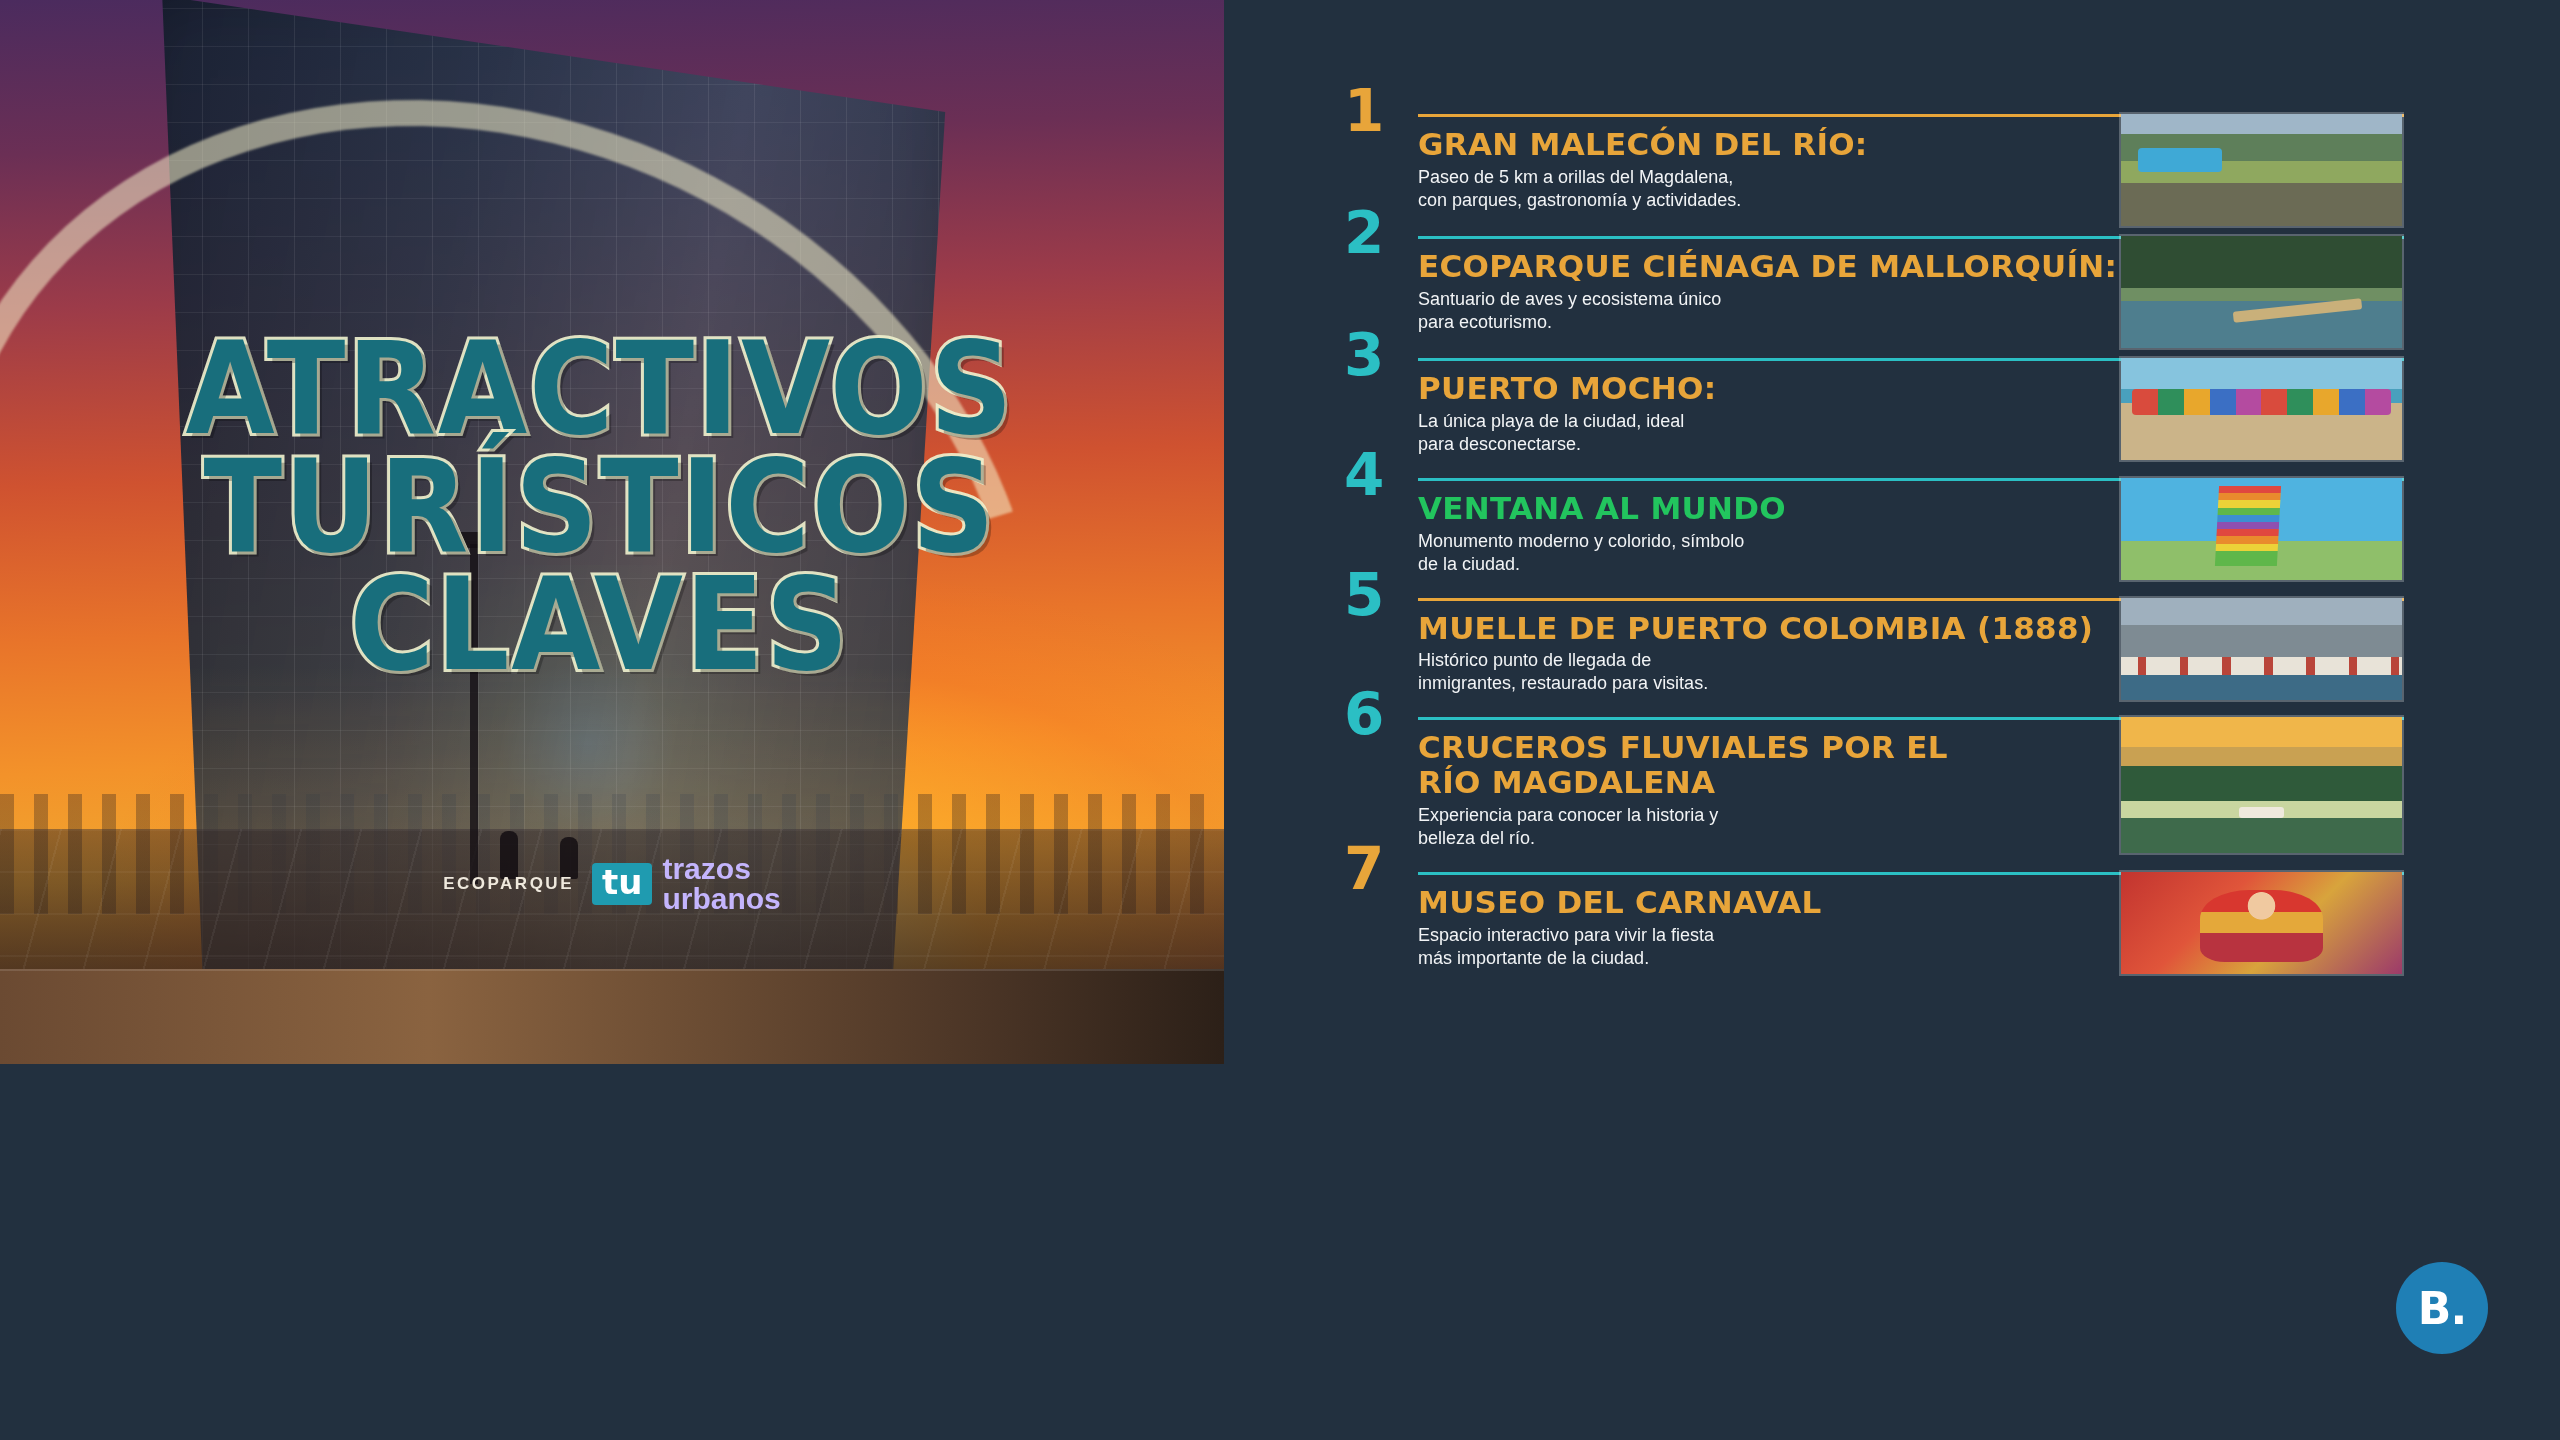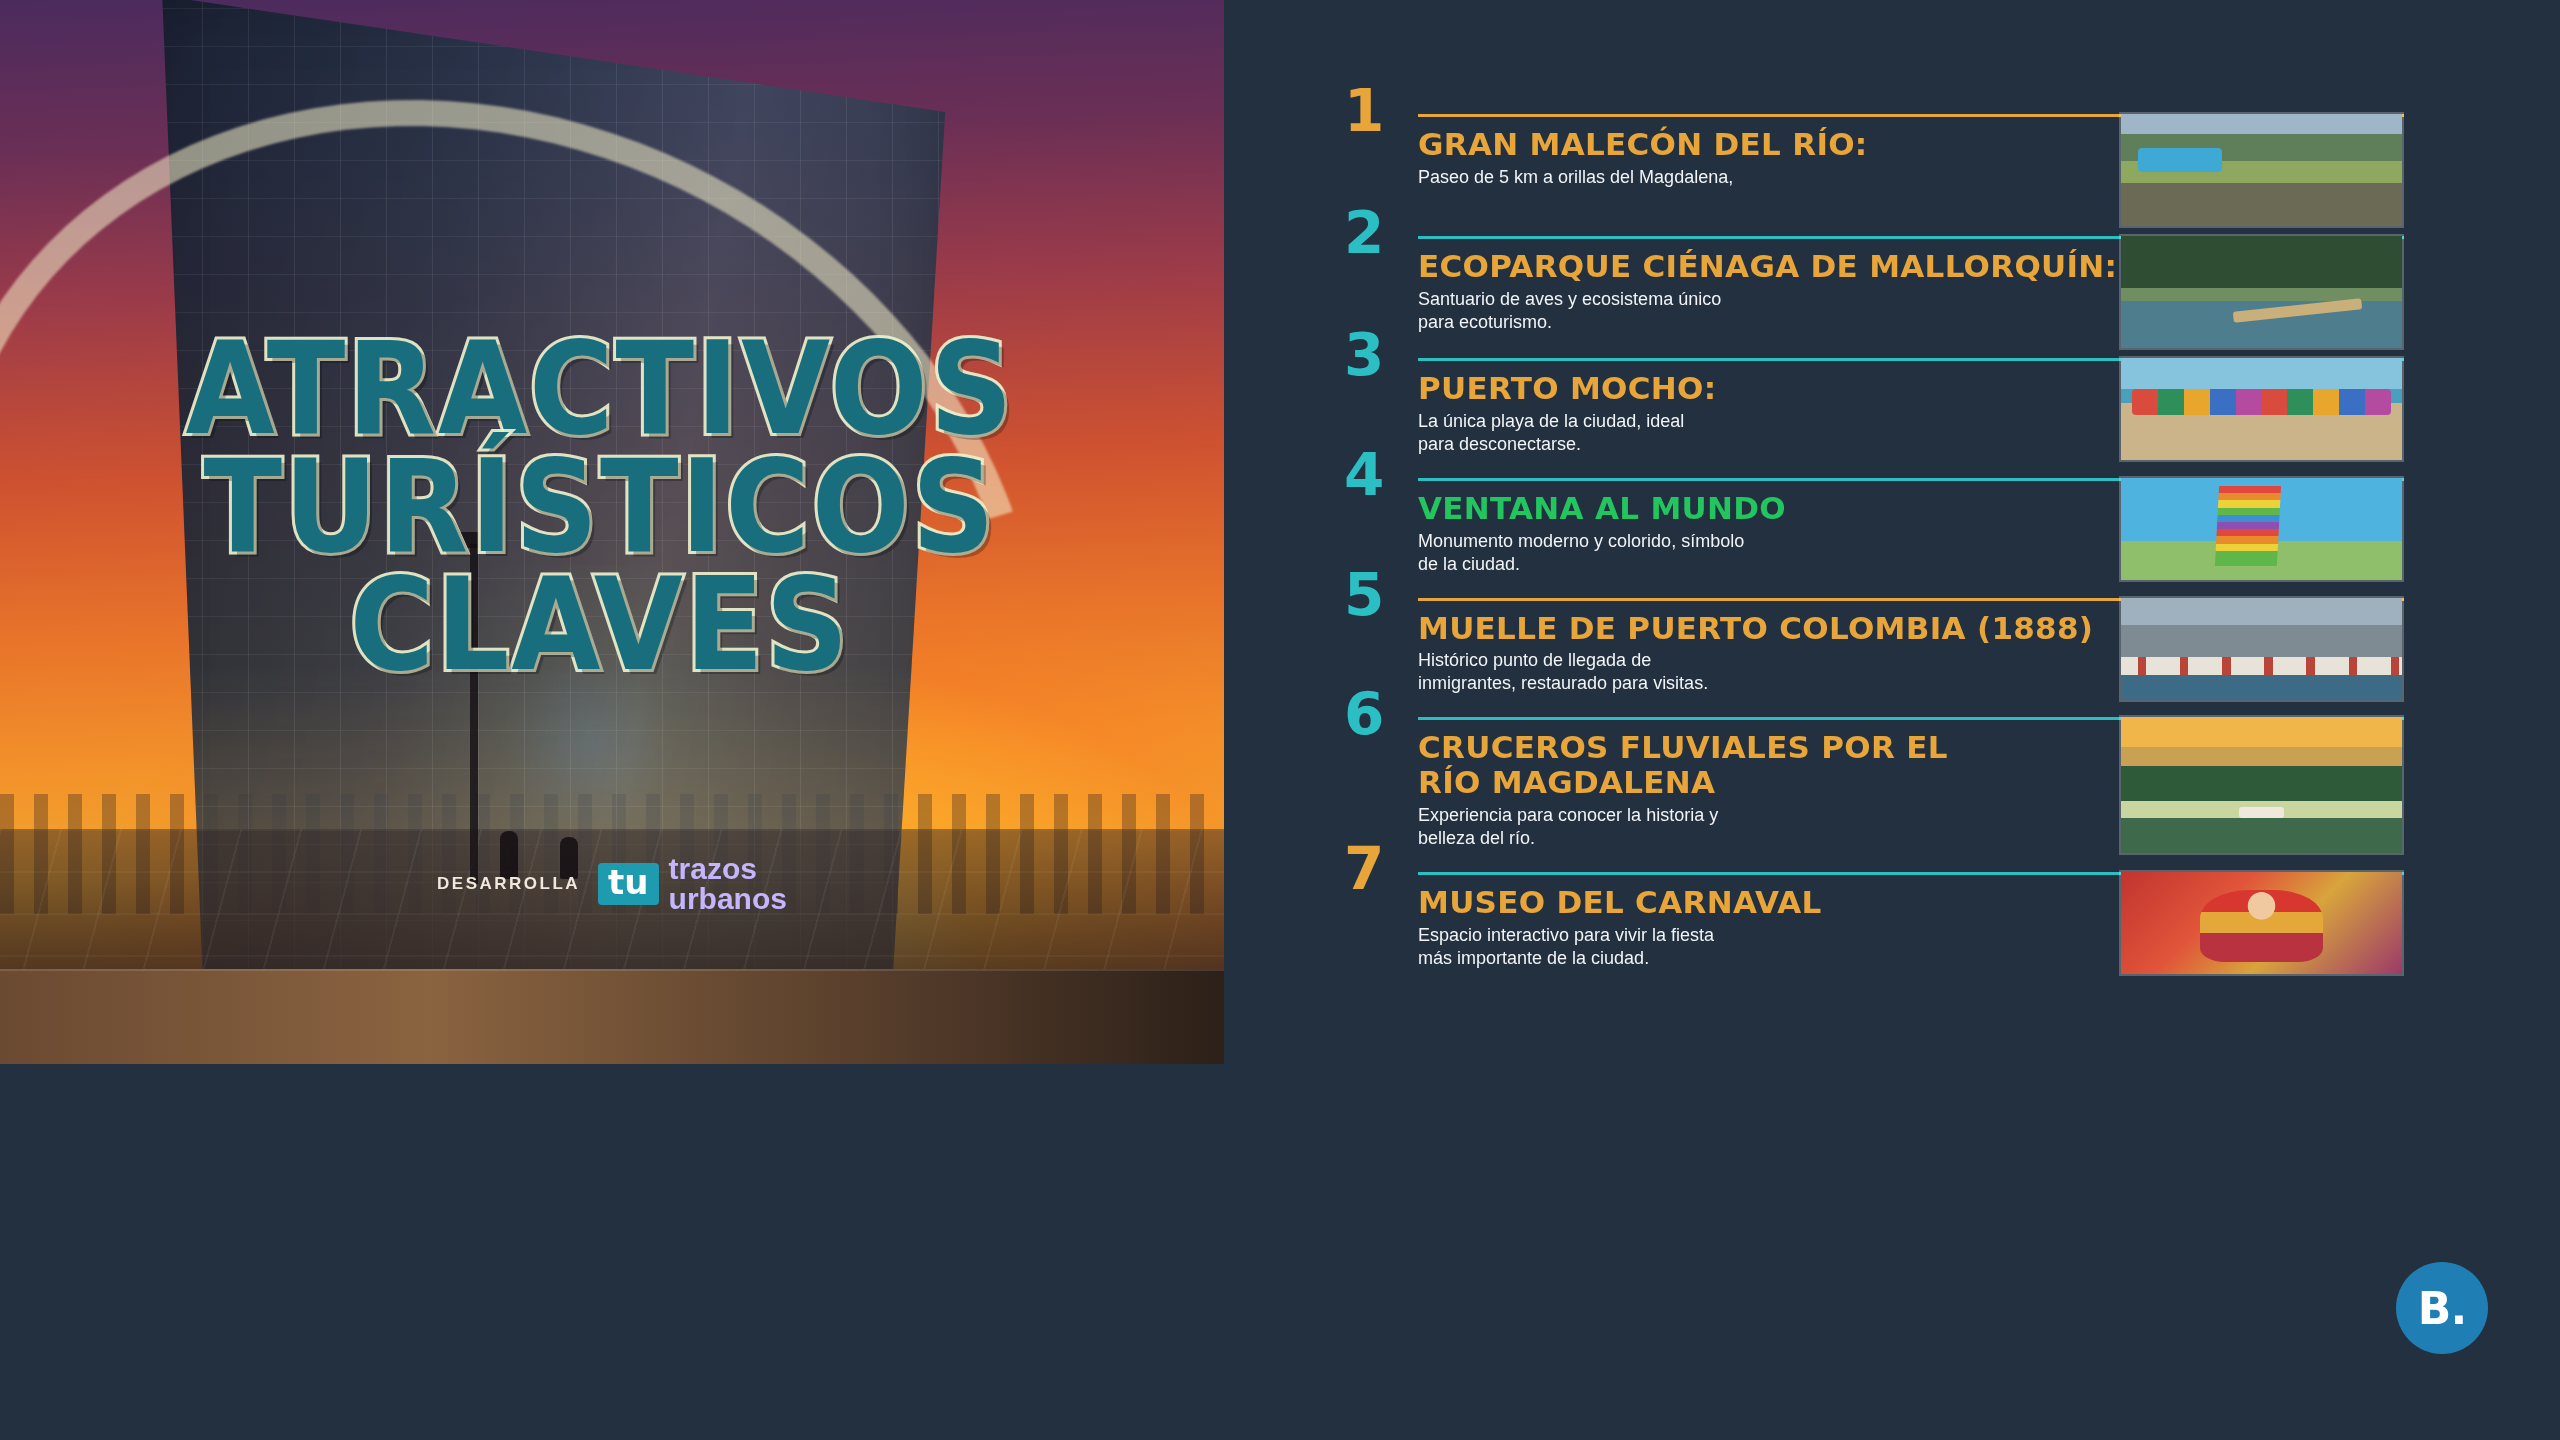--- a/index.html
+++ b/index.html
@@ -318,41 +318,42 @@
       <div class="person p2"></div>
     </div>
 
     <h1 class="hero-title">
       <span class="l1">ATRACTIVOS</span>
       <span class="l2">TURÍSTICOS</span>
       <span class="l3">CLAVES</span>
     </h1>
 
     <div class="brand-row">
-      <div class="brand-desarrolla">DESARROLLA</div>
+      <div class="brand-desarrolla">ECOPARQUE</div>
       <div class="brand-mark">
         <div class="brand-tu">tu</div>
         <div class="brand-words">
           <span>trazos</span>
           <span>urbanos</span>
         </div>
       </div>
     </div>
 
     <div class="hero-strip"></div>
   </section>
 
   <section class="panel">
     <div class="list" id="list-root">
         <div class="row" style="min-height: 122px;">
           <div class="num" style="color: rgb(232, 165, 58);">1</div>
           <div class="col">
             <div class="sep" style="background: rgb(232, 165, 58);"></div>
             <div class="item-title" style="color: rgb(232, 165, 58); white-space: pre-line;">GRAN MALECÓN DEL RÍO:</div>
             <div class="item-desc">Paseo de 5 km a orillas del Magdalena,</div>
+            <div class="item-desc">con parques, gastronomía y actividades.</div>
             <div class="thumb" style="top: 10px; height: 116px;">
               <div class="img ph-malecon"></div>
             </div>
           </div>
         </div>
         <div class="row" style="min-height: 122px;">
           <div class="num" style="color: rgb(43, 191, 196);">2</div>
           <div class="col">
             <div class="sep" style="background: rgb(43, 191, 196);"></div>
             <div class="item-title" style="color: rgb(232, 165, 58); white-space: pre-line;">ECOPARQUE CIÉNAGA DE MALLORQUÍN:</div>

